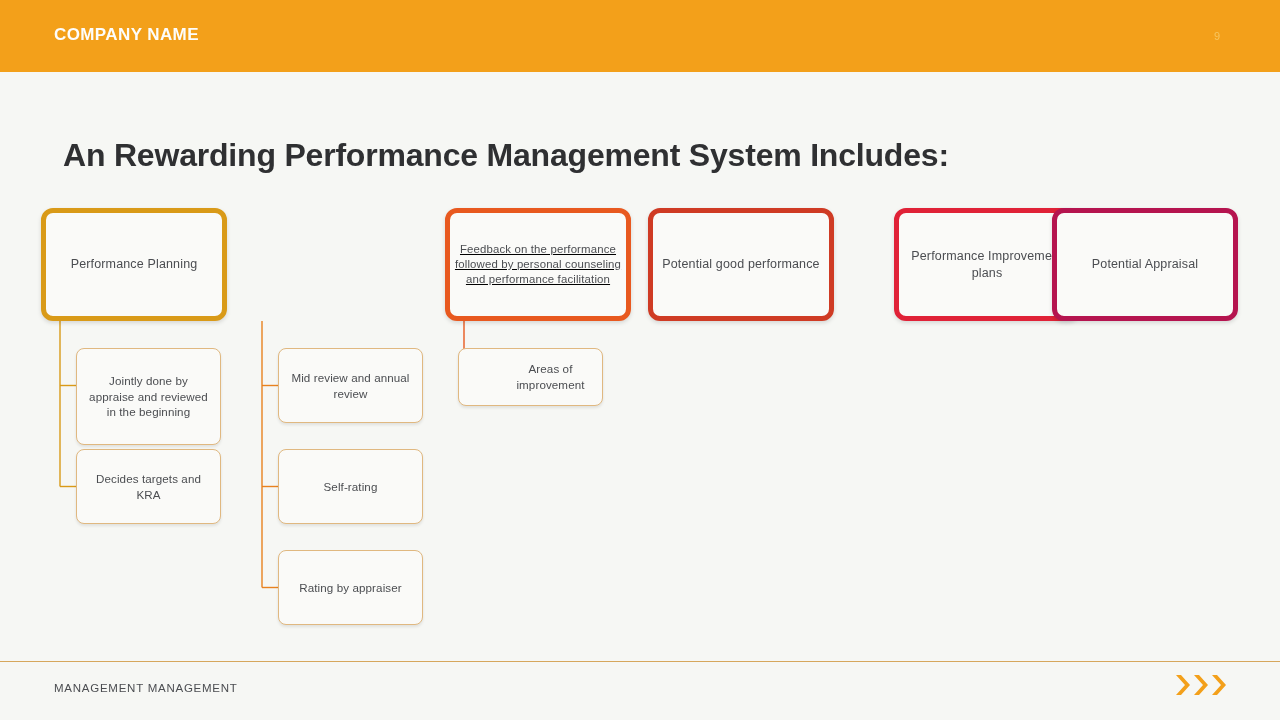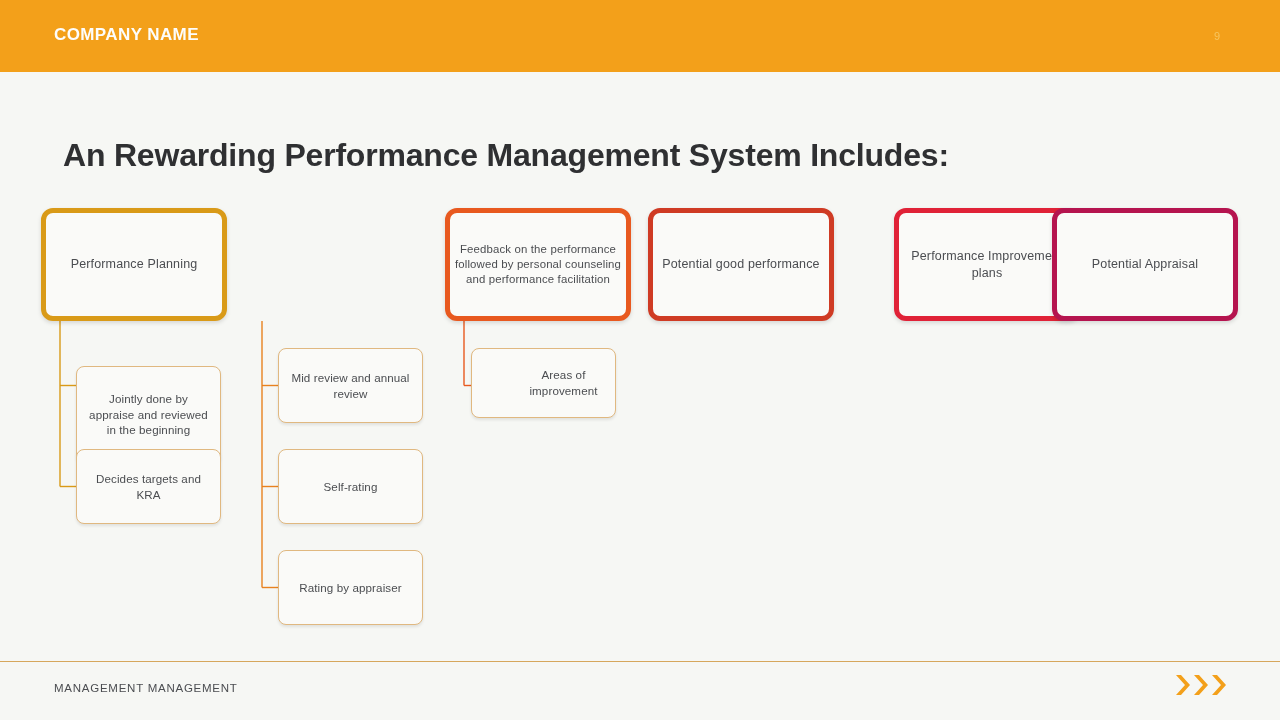--- a/index.html
+++ b/index.html
@@ -169,54 +169,54 @@
         <path d="M 464 385.5 L 481 385.5" stroke="#e8591f" stroke-width="1.4" fill="none"></path>
         <path d="M 464 321 L 464 385.5" stroke="#e8591f" stroke-width="1.4" fill="none"></path>
       </g>
   </svg>
 
   <div class="top-box" style="left: 41px; border-color: rgb(217, 154, 24);">
     <span class="box-text">Performance Planning</span>
   </div>
 
 
-  <div class="top-box dense" style="left: 445px; border-color: rgb(232, 89, 31);">
+  <div class="top-box dense" style="left: 445px; border-color: rgb(232, 89, 31); text-decoration: underline;">
     <span class="box-text">Feedback on the performance followed by personal counseling and performance facilitation</span>
   </div>
 
   <div class="top-box" style="left: 648px; border-color: rgb(207, 59, 36);">
     <span class="box-text">Potential good performance</span>
   </div>
 
   <div class="top-box" style="left: 850px; border-color: rgb(224, 34, 55); margin-left: 44px;">
     <span class="box-text">Performance Improvement plans</span>
   </div>
 
   <div class="top-box" style="left: 1052px; border-color: rgb(181, 20, 79);">
     <span class="box-text">Potential Appraisal</span>
   </div>
 
-  <div class="sub-box" style="left: 76px; top: 348px; height: 97px; border-color: rgb(224, 184, 128); margin-top: 18px;">
+  <div class="sub-box" style="left: 76px; top: 348px; height: 97px; border-color: rgb(224, 184, 128);">
     <span class="box-text">Jointly done by appraise and reviewed in the beginning</span>
   </div>
   <div class="sub-box" style="left: 76px; top: 449px; height: 75px; border-color: rgb(224, 184, 128);">
     <span class="box-text">Decides targets and KRA</span>
   </div>
 
   <div class="sub-box" style="left: 278px; top: 348px; height: 75px; border-color: rgb(224, 184, 128);">
     <span class="box-text">Mid review and annual review</span>
   </div>
   <div class="sub-box" style="left: 278px; top: 449px; height: 75px; border-color: rgb(224, 184, 128);">
     <span class="box-text">Self-rating</span>
   </div>
   <div class="sub-box" style="left: 278px; top: 550px; height: 75px; border-color: rgb(224, 184, 128);">
     <span class="box-text">Rating by appraiser</span>
   </div>
 
-  <div class="sub-box" style="left: 471px; top: 348px; height: 70px; border-color: rgb(224, 184, 128); padding-left: 40px;">
+  <div class="sub-box" style="left: 458px; top: 348px; height: 58px; border-color: rgb(224, 184, 128); padding-left: 40px;">
     <span class="box-text">Areas of improvement</span>
   </div>
 
 </div>
 
 <div class="footer-rule" style="background: rgb(214, 167, 92);"></div>
 <div class="footer-label">MANAGEMENT MANAGEMENT</div>
 <div class="footer-chevrons">
   <svg width="17" height="26" viewBox="0 0 17 26">
     <path d="M3 3 L12 13 L3 23 L8 23 L17 13 L8 3 Z" fill="#f3a01a"></path>

